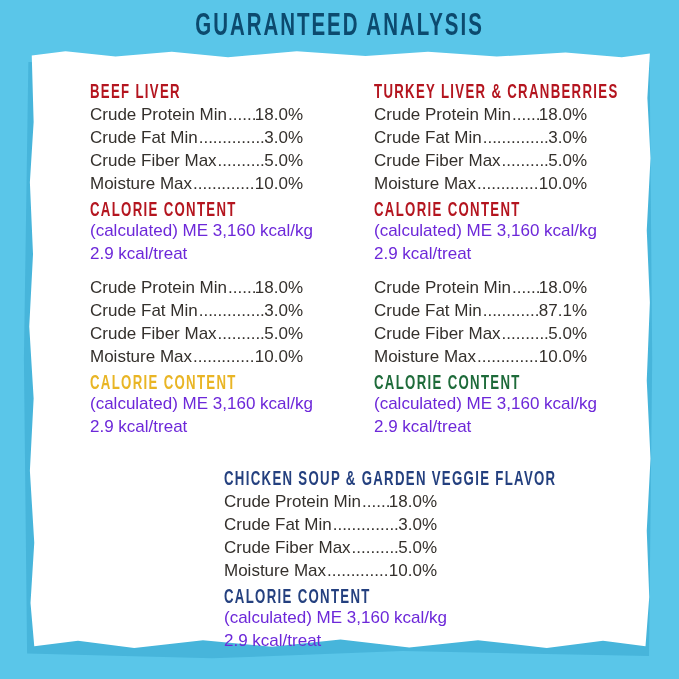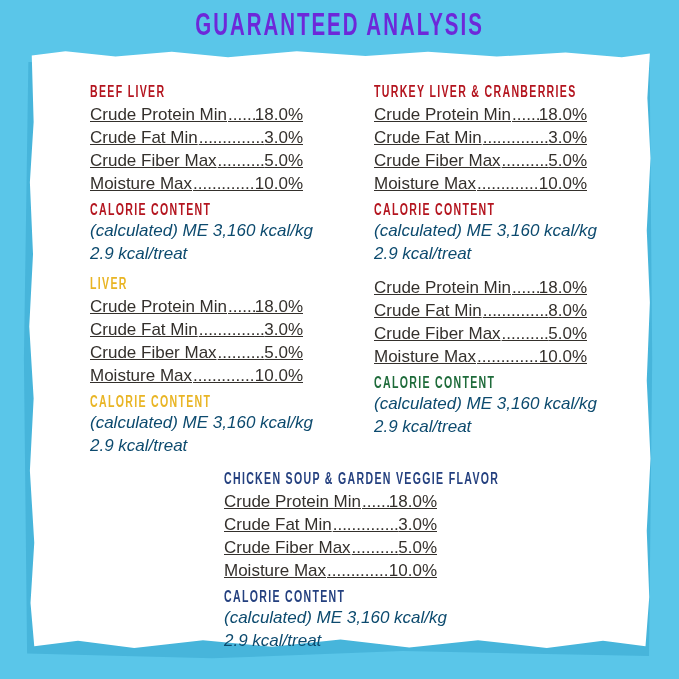--- a/index.html
+++ b/index.html
@@ -23,44 +23,44 @@
       0.6% 0.9%, 6% 0.2%, 14% 1.1%, 23% 0.3%, 32% 1.2%, 43% 0.2%, 54% 1%, 64% 0.3%,
       75% 1.1%, 86% 0.4%, 95% 1.2%, 99.5% 0.6%,
       99.1% 8%, 99.6% 18%, 99% 30%, 99.5% 42%, 99% 55%, 99.6% 68%, 99% 80%, 99.4% 91%, 98.8% 99.2%,
       92% 98.3%, 83% 99.5%, 72% 98.2%, 61% 99.4%, 50% 98.1%, 39% 99.3%, 28% 98.2%, 17% 99.5%, 8% 98.3%, 1% 99.2%,
       0.4% 92%, 1% 82%, 0.3% 70%, 0.9% 58%, 0.2% 46%, 0.8% 34%, 0.3% 22%, 0.9% 12%
     );
   }
 
   h1.title {
     position:absolute; left:0; right:0; top:8px; margin:0;
-    text-align:center; color:#6d28d9;
+    text-align:center; color:#0c4a6e;
     font-size:31px; font-weight:bold; line-height:34px;
     white-space:nowrap;
   }
   .cond { display:inline-block; transform:scaleX(0.66); }
   h1.title .cond { transform-origin:50% 50%; letter-spacing:3px; }
 
   section.flavor { position:absolute; width:220px; }
   section.flavor h2, section.flavor h3 {
-    margin:0; font-size:16px; line-height:19px; font-weight:bold; white-space:nowrap;
+    margin:0; font-size:20px; line-height:19px; font-weight:bold; white-space:nowrap;
   }
   section.flavor h2 .cond, section.flavor h3 .cond { transform-origin:0 50%; letter-spacing:2px; }
   section.flavor h3 { margin-top:5px; }
 
   .rows { margin-top:2px; }
   .row {
     display:flex; align-items:flex-end; width:213px;
-    font-size:17px; line-height:23px; color:#34302C;text-decoration:underline;
+    font-size:17px; line-height:23px; color:#34302C;
   }
   .row .lbl { white-space:nowrap; }
   .row .leader { flex:1 1 auto; overflow:hidden; white-space:nowrap; padding:0 1px; color:#34302C; }
   .row .val { flex:0 0 auto; white-space:nowrap; }
 
-  .cal-line { font-size:17px; line-height:22px; color:#0c4a6e; margin-top:1px; white-space:nowrap;font-style:italic; }
+  .cal-line { font-size:17px; line-height:22px; color:#6d28d9; margin-top:1px; white-space:nowrap; }
 
   #sec0 { left:90px;  top:82px;  }
   #sec1 { left:374px; top:82px;  }
   #sec2 { left:90px;  top:274px; }
   #sec3 { left:374px; top:274px; }
   #sec4 { left:224px; top:469px; }
 </style>
 </head>
 <body>
 
@@ -123,21 +123,20 @@
         <span class="leader">................................................................</span>
         <span class="val">10.0%</span>
       </div>
     </div>
     <h3><span class="cond" style="color: rgb(180, 21, 31);">CALORIE CONTENT</span></h3>
     <div class="cal-line">(calculated) ME 3,160 kcal/kg</div>
     <div class="cal-line">2.9 kcal/treat</div>
   </section>
 
   <section class="flavor" id="sec2">
-    <h2><span class="cond" style="color: rgb(233, 181, 37);">LIVER</span></h2>
     <div class="rows">
       <div class="row">
         <span class="lbl">Crude Protein Min</span>
         <span class="leader">................................................................</span>
         <span class="val">18.0%</span>
       </div>
       <div class="row">
         <span class="lbl">Crude Fat Min</span>
         <span class="leader">................................................................</span>
         <span class="val">3.0%</span>
@@ -161,21 +160,21 @@
   <section class="flavor" id="sec3">
     <div class="rows">
       <div class="row">
         <span class="lbl">Crude Protein Min</span>
         <span class="leader">................................................................</span>
         <span class="val">18.0%</span>
       </div>
       <div class="row">
         <span class="lbl">Crude Fat Min</span>
         <span class="leader">................................................................</span>
-        <span class="val">8.0%</span>
+        <span class="val">87.1%</span>
       </div>
       <div class="row">
         <span class="lbl">Crude Fiber Max</span>
         <span class="leader">................................................................</span>
         <span class="val">5.0%</span>
       </div>
       <div class="row">
         <span class="lbl">Moisture Max</span>
         <span class="leader">................................................................</span>
         <span class="val">10.0%</span>

